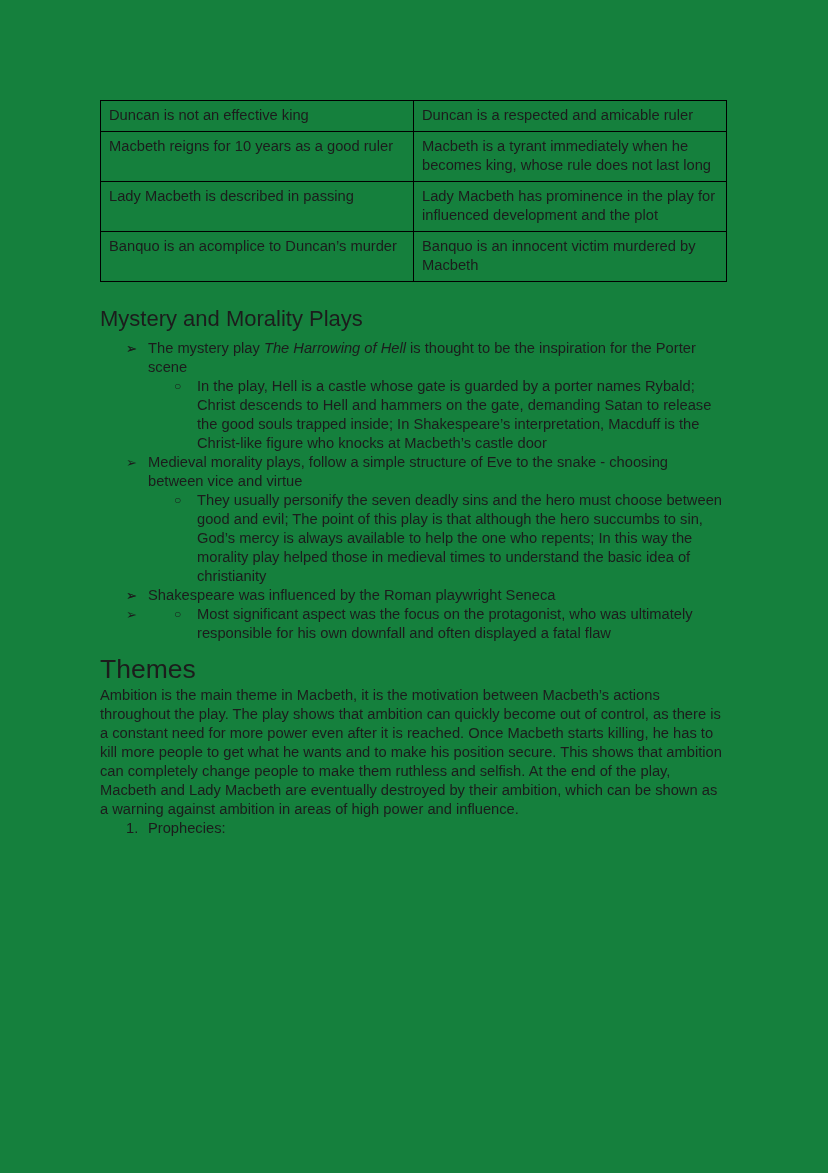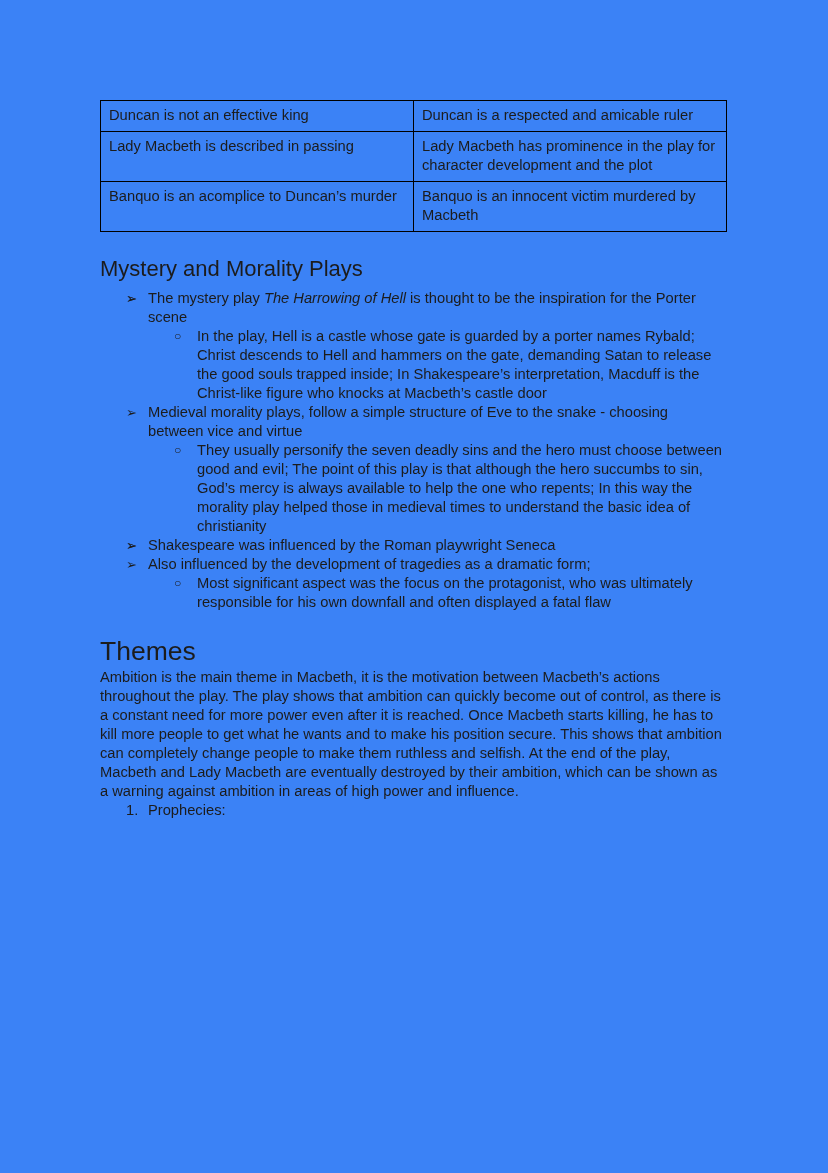--- a/index.html
+++ b/index.html
@@ -4,21 +4,21 @@
 <style>
   html, body {
     margin: 0;
     padding: 0;
     background: #ffffff;
   }
   .page {
     position: relative;
     width: 828px;
     height: 1173px;
-    background: #3b82f6;
+    background: #15803d;
     font-family: "Liberation Sans", "DejaVu Sans", sans-serif;
     color: #1c1c1c;
     overflow: hidden;
   }
   .content {
     position: absolute;
     left: 100px;
     top: 100px;
     width: 627px;
     font-size: 14.7px;
@@ -33,21 +33,21 @@
     border: 1px solid #000000;
     vertical-align: top;
     padding: 5px 9px 6px 8px;
     font-size: 14.7px;
     line-height: 19px;
   }
   h1.doc-h1 {
     font-size: 26.5px;
     line-height: 34px;
     font-weight: 400;
-    margin: 22px 0 0 0;
+    margin: 9px 0 0 0;
     color: #1c1c1c;
   }
   h2.doc-h2 {
     font-size: 22px;
     line-height: 26px;
     font-weight: 400;
     margin: 24px 0 7px 0;
     color: #1c1c1c;
   }
   .li { position: relative; }
@@ -70,22 +70,26 @@
 <div class="page">
   <div class="content">
 
     <table class="cmp">
       <tbody>
         <tr>
           <td>Duncan is not an effective king</td>
           <td>Duncan is a respected and amicable ruler</td>
         </tr>
         <tr>
+          <td>Macbeth reigns for 10 years as a good ruler</td>
+          <td>Macbeth is a tyrant immediately when he becomes king, whose rule does not last long</td>
+        </tr>
+        <tr>
           <td>Lady Macbeth is described in passing</td>
-          <td>Lady Macbeth has prominence in the play for character development and the plot</td>
+          <td>Lady Macbeth has prominence in the play for influenced development and the plot</td>
         </tr>
         <tr>
           <td>Banquo is an acomplice to Duncan’s murder</td>
           <td>Banquo is an innocent victim murdered by Macbeth</td>
         </tr>
       </tbody>
     </table>
 
     <h2 class="doc-h2">Mystery and Morality Plays</h2>
 
@@ -112,21 +116,20 @@
 
     <div class="li l1">
       <span class="marker arrow">➢</span>
     </div>
     <div class="li l1">
       <span class="marker arrow">➢</span>
       <span class="li-text">Shakespeare was influenced by the Roman playwright Seneca</span>
     </div>
     <div class="li l1">
       <span class="marker arrow">➢</span>
-      <span class="li-text">Also influenced by the development of tragedies as a dramatic form;</span>
     </div>
     <div class="li l2">
       <span class="marker circle">○</span>
       <span class="li-text">Most significant aspect was the focus on the protagonist, who was ultimately responsible for his own downfall and often displayed a fatal flaw</span>
     </div>
 
     <h1 class="doc-h1">Themes</h1>
 
 
     <p class="body-p">Ambition is the main theme in Macbeth, it is the motivation between Macbeth’s actions throughout the play. The play shows that ambition can quickly become out of control, as there is a constant need for more power even after it is reached. Once Macbeth starts killing, he has to kill more people to get what he wants and to make his position secure. This shows that ambition can completely change people to make them ruthless and selfish. At the end of the play, Macbeth and Lady Macbeth are eventually destroyed by their ambition, which can be shown as a warning against ambition in areas of high power and influence.</p>

